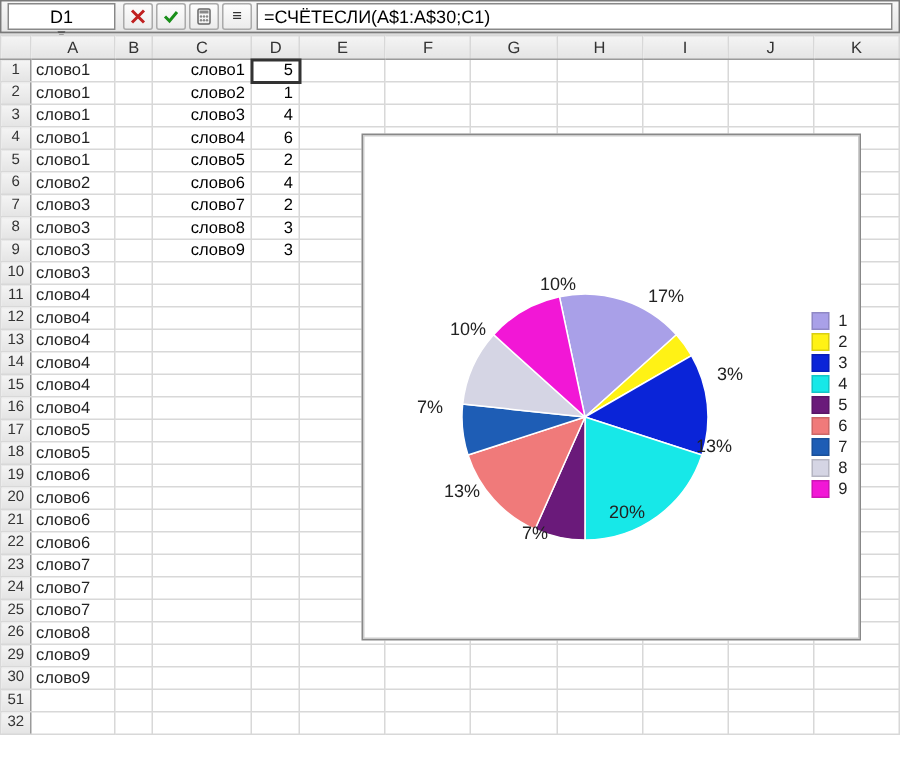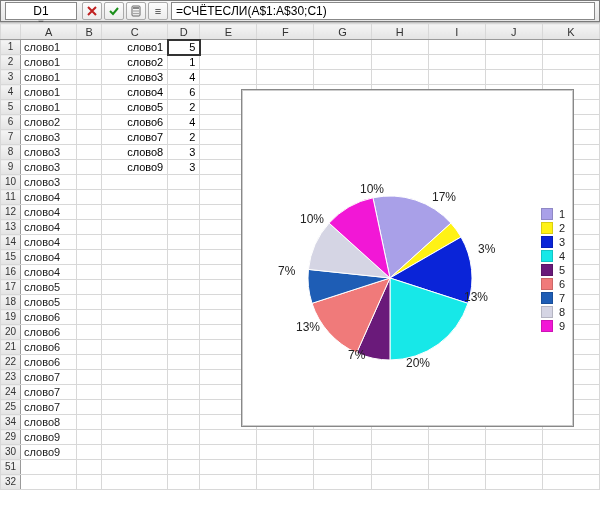--- a/index.html
+++ b/index.html
@@ -453,21 +453,21 @@
           <td class="empty"></td>
           <td class="empty"></td>
           <td class="empty"></td>
           <td class="empty"></td>
           <td class="empty"></td>
           <td class="empty"></td>
           <td class="empty"></td>
           <td class="empty"></td>
         </tr>
         <tr>
-          <th class="rowh">34</th>
+          <th class="rowh">26</th>
           <td class="a">слово8</td>
           <td class="empty"></td>
           <td class="empty"></td>
           <td class="empty"></td>
           <td class="empty"></td>
           <td class="empty"></td>
           <td class="empty"></td>
           <td class="empty"></td>
           <td class="empty"></td>
           <td class="empty"></td>
@@ -578,20 +578,20 @@
           <span>8</span>
         </div>
         <div>
           <span class="sw" style="background: rgb(242, 23, 214);"></span>
           <span>9</span>
         </div>
       </div>
     <div class="pct" style="left:190px; top:100px;">17%</div>
     <div class="pct" style="left:236px; top:152px;">3%</div>
     <div class="pct" style="left:222px; top:200px;">13%</div>
-    <div class="pct" style="left:164px; top:266px;">20%</div>
+    <div class="pct" style="left:164px; top:244px;">20%</div>
     <div class="pct" style="left:106px; top:258px;">7%</div>
     <div class="pct" style="left:54px; top:230px;">13%</div>
     <div class="pct" style="left:36px; top:174px;">7%</div>
     <div class="pct" style="left:58px; top:122px;">10%</div>
     <div class="pct" style="left:118px; top:92px;">10%</div>
   </div>
 </div>
 
 </body></html>

